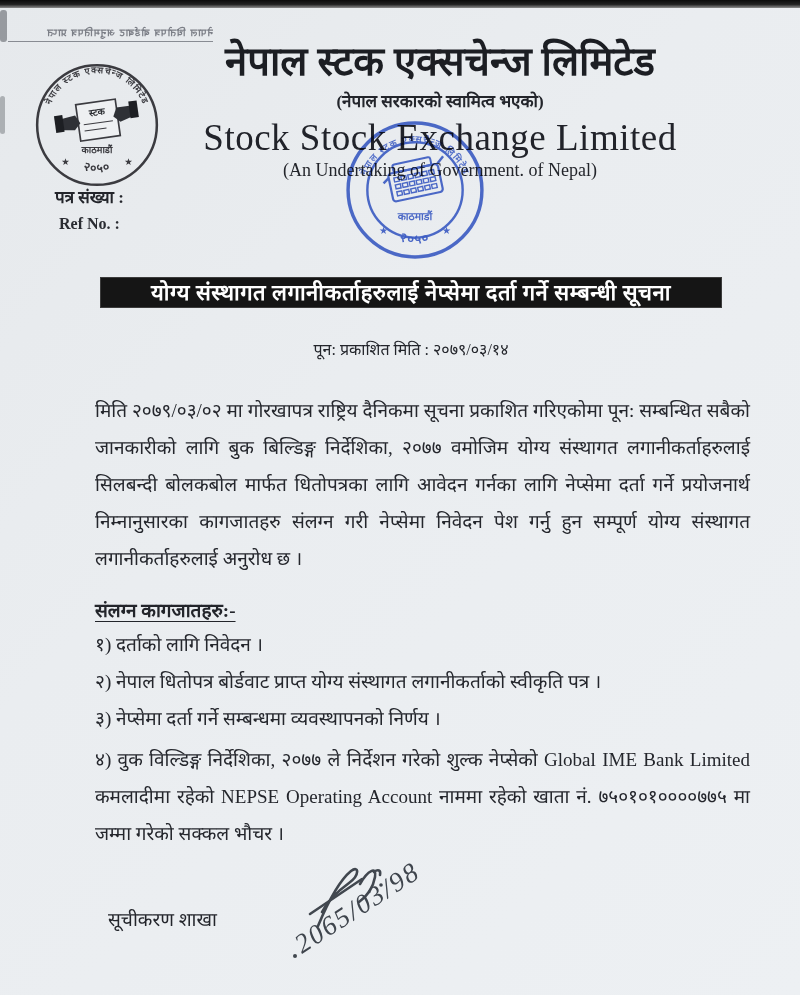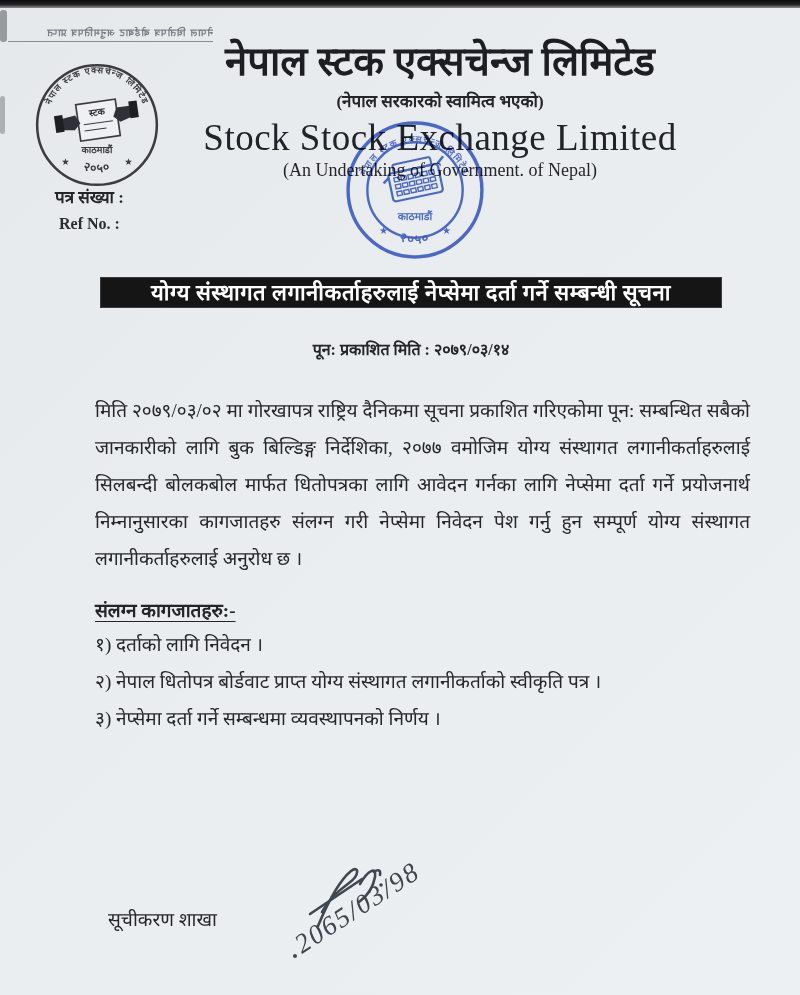--- a/index.html
+++ b/index.html
@@ -45,21 +45,21 @@
   .blue-stamp{position:absolute;left:344px;top:118px;width:142px;height:144px;
               mix-blend-mode:multiply;opacity:.92;}
   .banner{
     position:absolute;left:100px;top:277px;width:622px;height:31px;
     background:#151515;border:1px solid #3c3c3c;box-sizing:border-box;
     color:#ffffff;font-size:22px;font-weight:bold;
     text-align:center;line-height:29px;letter-spacing:.5px;
   }
   .date-line{
     position:absolute;left:100px;top:338px;width:622px;
-    text-align:center;font-size:16px;font-weight:bold;color:#23252b;
+    text-align:center;font-size:16px;font-weight:normal;color:#23252b;
   }
   .body-par{
     position:absolute;left:95px;top:392px;width:655px;
     font-size:19px;line-height:37px;color:#24262c;
     text-align:justify;text-align-last:left;
   }
   .attach-head{
     position:absolute;left:95px;top:597px;
     font-size:19px;font-weight:bold;color:#23252b;
     text-decoration:underline;text-underline-offset:4px;text-align:center;
@@ -170,20 +170,21 @@
   <div class="date-line">पून: प्रकाशित मिति : २०७९/०३/१४</div>
 
   <div class="body-par">मिति २०७९/०३/०२ मा गोरखापत्र राष्ट्रिय दैनिकमा सूचना प्रकाशित गरिएकोमा पून: सम्बन्धित सबैको जानकारीको लागि बुक बिल्डिङ्ग निर्देशिका, २०७७ वमोजिम योग्य संस्थागत लगानीकर्ताहरुलाई सिलबन्दी बोलकबोल मार्फत धितोपत्रका लागि आवेदन गर्नका लागि नेप्सेमा दर्ता गर्ने प्रयोजनार्थ निम्नानुसारका कागजातहरु संलग्न गरी नेप्सेमा निवेदन पेश गर्नु हुन सम्पूर्ण योग्य संस्थागत लगानीकर्ताहरुलाई अनुरोध छ ।</div>
 
   <div class="attach-head">संलग्न कागजातहरु:-</div>
 
   <div class="attach-list">
     <div class="attach-item">१) दर्ताको लागि निवेदन ।</div>
     <div class="attach-item">२) नेपाल धितोपत्र बोर्डवाट प्राप्त योग्य संस्थागत लगानीकर्ताको स्वीकृति पत्र ।</div>
     <div class="attach-item">३) नेप्सेमा दर्ता गर्ने सम्बन्धमा व्यवस्थापनको निर्णय ।</div>
+    <div class="attach-item justify">४) वुक विल्डिङ्ग निर्देशिका, २०७७ ले निर्देशन गरेको शुल्क नेप्सेको Global IME Bank Limited कमलादीमा रहेको NEPSE Operating Account नाममा रहेको खाता नं. ७५०१०१००००७७५ मा जम्मा गरेको सक्कल भौचर ।</div>
   </div>
 
   <div class="dept">सूचीकरण शाखा</div>
 
   <svg class="signature" viewBox="0 0 195 115" xmlns="http://www.w3.org/2000/svg">
     <g stroke="#41474f" stroke-width="2.6" fill="none" stroke-linecap="round">
       <path d="M 30,74 C 40,50 52,28 63,19 C 71,13 72,23 61,31 C 50,39 40,48 34,60"></path>
       <path d="M 22,62 L 74,27"></path>
       <path d="M 72,32 C 80,18 89,14 87,25 C 85,36 78,45 71,50"></path>
       <path d="M 86,20 C 90,17 93,18 92,23"></path>

